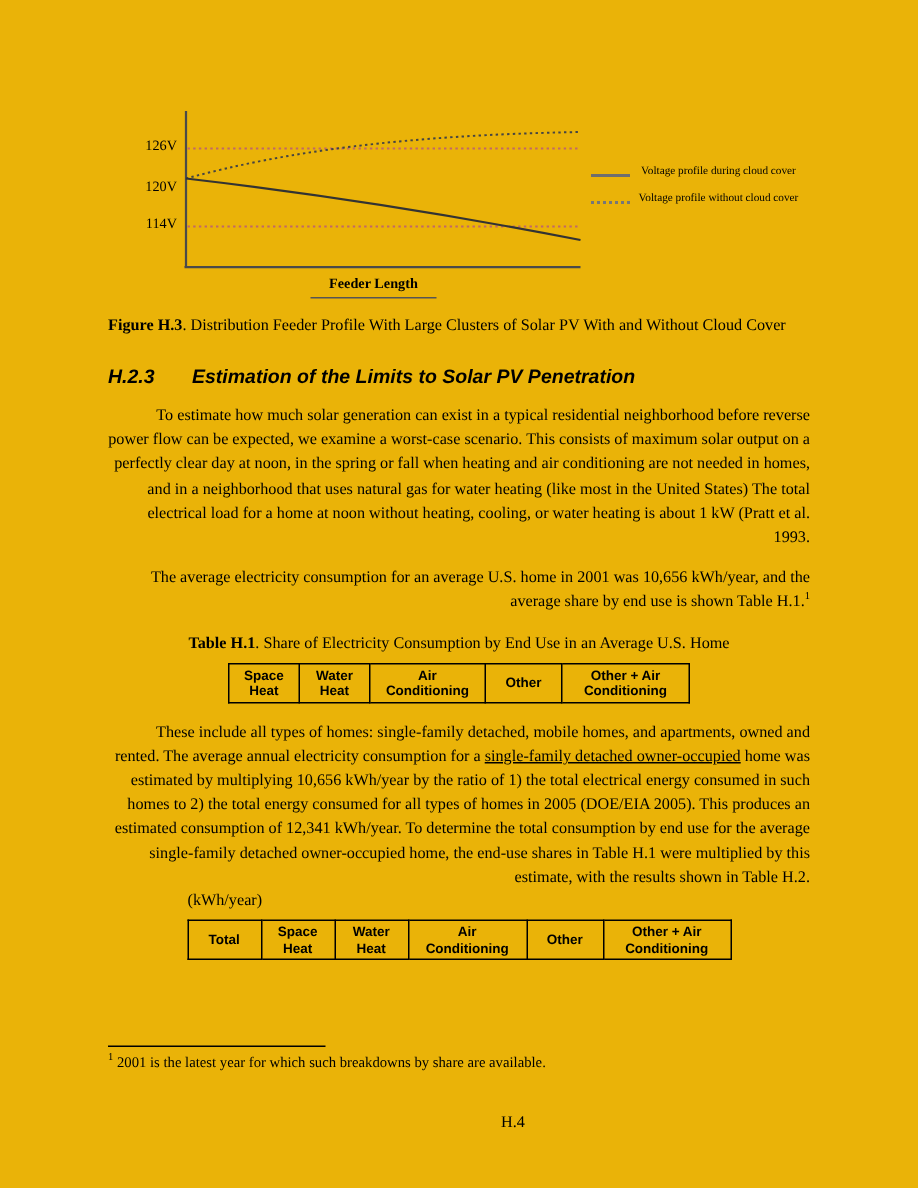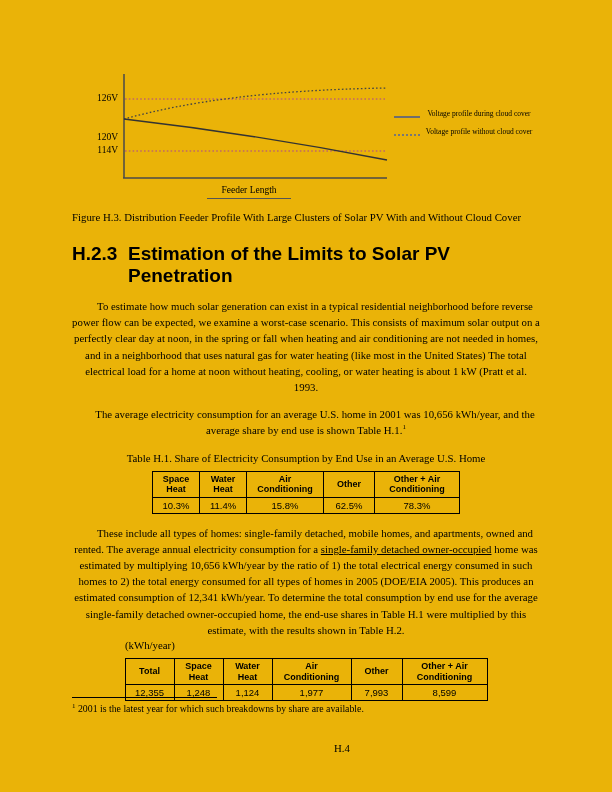--- a/index.html
+++ b/index.html
@@ -6,43 +6,43 @@
   .page{
     width:612px;height:792px;position:relative;background:#eab308;
     font-family:"Liberation Serif", serif;color:#000;margin:0 auto;
     overflow:hidden;
   }
   
   .figure-wrap{position:absolute;top:60px;left:0;width:612px;height:150px;}
   .figure-wrap svg{position:absolute;top:0;left:0;}
   .ytick{position:absolute;font-size:9.5px;width:34px;text-align:right;}
   .ytick-126{left:84px;top:33px;}
-  .ytick-120{left:84px;top:72px;}
+  .ytick-120{left:84px;top:60px;}
   .ytick-114{left:84px;top:85px;}
   .xlabel{
     position:absolute;left:207px;top:125px;width:84px;text-align:center;
-    font-size:9.5px;border-bottom:1px solid #555;padding-bottom:3px;
+    font-size:9.5px;border-bottom:1px solid #555;padding-bottom:3px;font-weight:bold;
   }
   .legend{position:absolute;left:394px;top:49px;width:150px;font-size:7.5px;}
   .legend-item{position:relative;margin-bottom:4px;display:flex;align-items:flex-start;}
   .legend-swatch{width:26px;height:10px;flex:0 0 26px;position:relative;margin-top:4px;}
   .legend-swatch .line{position:absolute;top:3px;left:0;width:26px;}
   .swatch-solid .line{border-top:2px solid #6e6e6e;}
   .swatch-dotted .line{border-top:2px dotted #777;}
   .legend-label{width:118px;text-align:center;line-height:9.5px;}
   
   .content{position:absolute;top:210px;left:72px;width:468px;}
   .figcaption{font-size:10.8px;line-height:14px;}
-  .bold{font-weight:normal;text-align:right;}
+  .bold{font-weight:bold;text-align:right;}
   .section-heading{
     margin-top:19px;font-family:"Liberation Sans", sans-serif;
-    font-weight:bold;font-size:19px;display:flex;
+    font-weight:bold;font-size:13px;display:flex;font-style:italic;
   }
   .section-num{width:56px;flex:0 0 56px;}
-  p.body{font-size:10.8px;line-height:16.2px;margin:11px 0 0 0;text-align:center;}
+  p.body{font-size:10.8px;line-height:16.2px;margin:11px 0 0 0;text-align:right;}
   p.body .indent{display:inline-block;width:18px;}
   .underlined{text-decoration:underline;}
   sup{font-size:7px;vertical-align:super;line-height:0;}
   
   .tbl-caption{font-size:10.8px;line-height:14px;margin-top:12px;text-align:center;}
   .tbl-caption-left{text-align:left;margin-top:10px;}
   .tbl-caption-line2{font-size:10.8px;line-height:14px;margin-left:53px;}
   table.datatable{
     border-collapse:collapse;margin:6px auto 0 auto;
     font-family:"Liberation Sans", sans-serif;
@@ -122,52 +122,37 @@
 
     <table class="datatable">
       <tbody>
           <tr>
         <th style="width:38px">Space Heat</th>
         <th style="width:38px">Water Heat</th>
         <th style="width:68px">Air Conditioning</th>
         <th style="width:42px">Other</th>
         <th style="width:76px">Other + Air Conditioning</th>
       </tr>
-      <tr>
-        <td>10.3%</td>
-        <td>11.4%</td>
-        <td>15.8%</td>
-        <td>62.5%</td>
-        <td>78.3%</td>
-      </tr>
     </tbody>
       </table>
 
     <p class="body"><span class="indent"></span><span>These include all types of homes:  single-family detached, mobile homes, and apartments, owned and rented.  The average annual electricity consumption for a </span><span class="underlined">single-family detached owner-occupied</span><span> home was estimated by multiplying 10,656 kWh/year by the ratio of 1) the total electrical energy consumed in such homes to 2) the total energy consumed for all types of homes in 2005 (DOE/EIA 2005).  This produces an estimated consumption of 12,341 kWh/year.  To determine the total consumption by end use for the average single-family detached owner-occupied home, the end-use shares in Table H.1 were multiplied by this estimate, with the results shown in Table H.2.</span></p>
 
     <div class="tbl-caption-line2">(kWh/year)</div>
 
     <table class="datatable">
       <tbody>
           <tr>
         <th style="width:40px">Total</th>
         <th style="width:40px">Space Heat</th>
         <th style="width:40px">Water Heat</th>
         <th style="width:70px">Air Conditioning</th>
         <th style="width:42px">Other</th>
         <th style="width:76px">Other + Air Conditioning</th>
       </tr>
-      <tr>
-        <td>12,355</td>
-        <td>1,248</td>
-        <td>1,124</td>
-        <td>1,977</td>
-        <td>7,993</td>
-        <td>8,599</td>
-      </tr>
     </tbody>
       </table>
 
   </div>
 
   <div class="footnote-area">
     <div class="footnote-rule"></div>
     <div class="footnote-text"><sup>1</sup> <span>2001 is the latest year for which such breakdowns by share are available.</span></div>
   </div>
 

